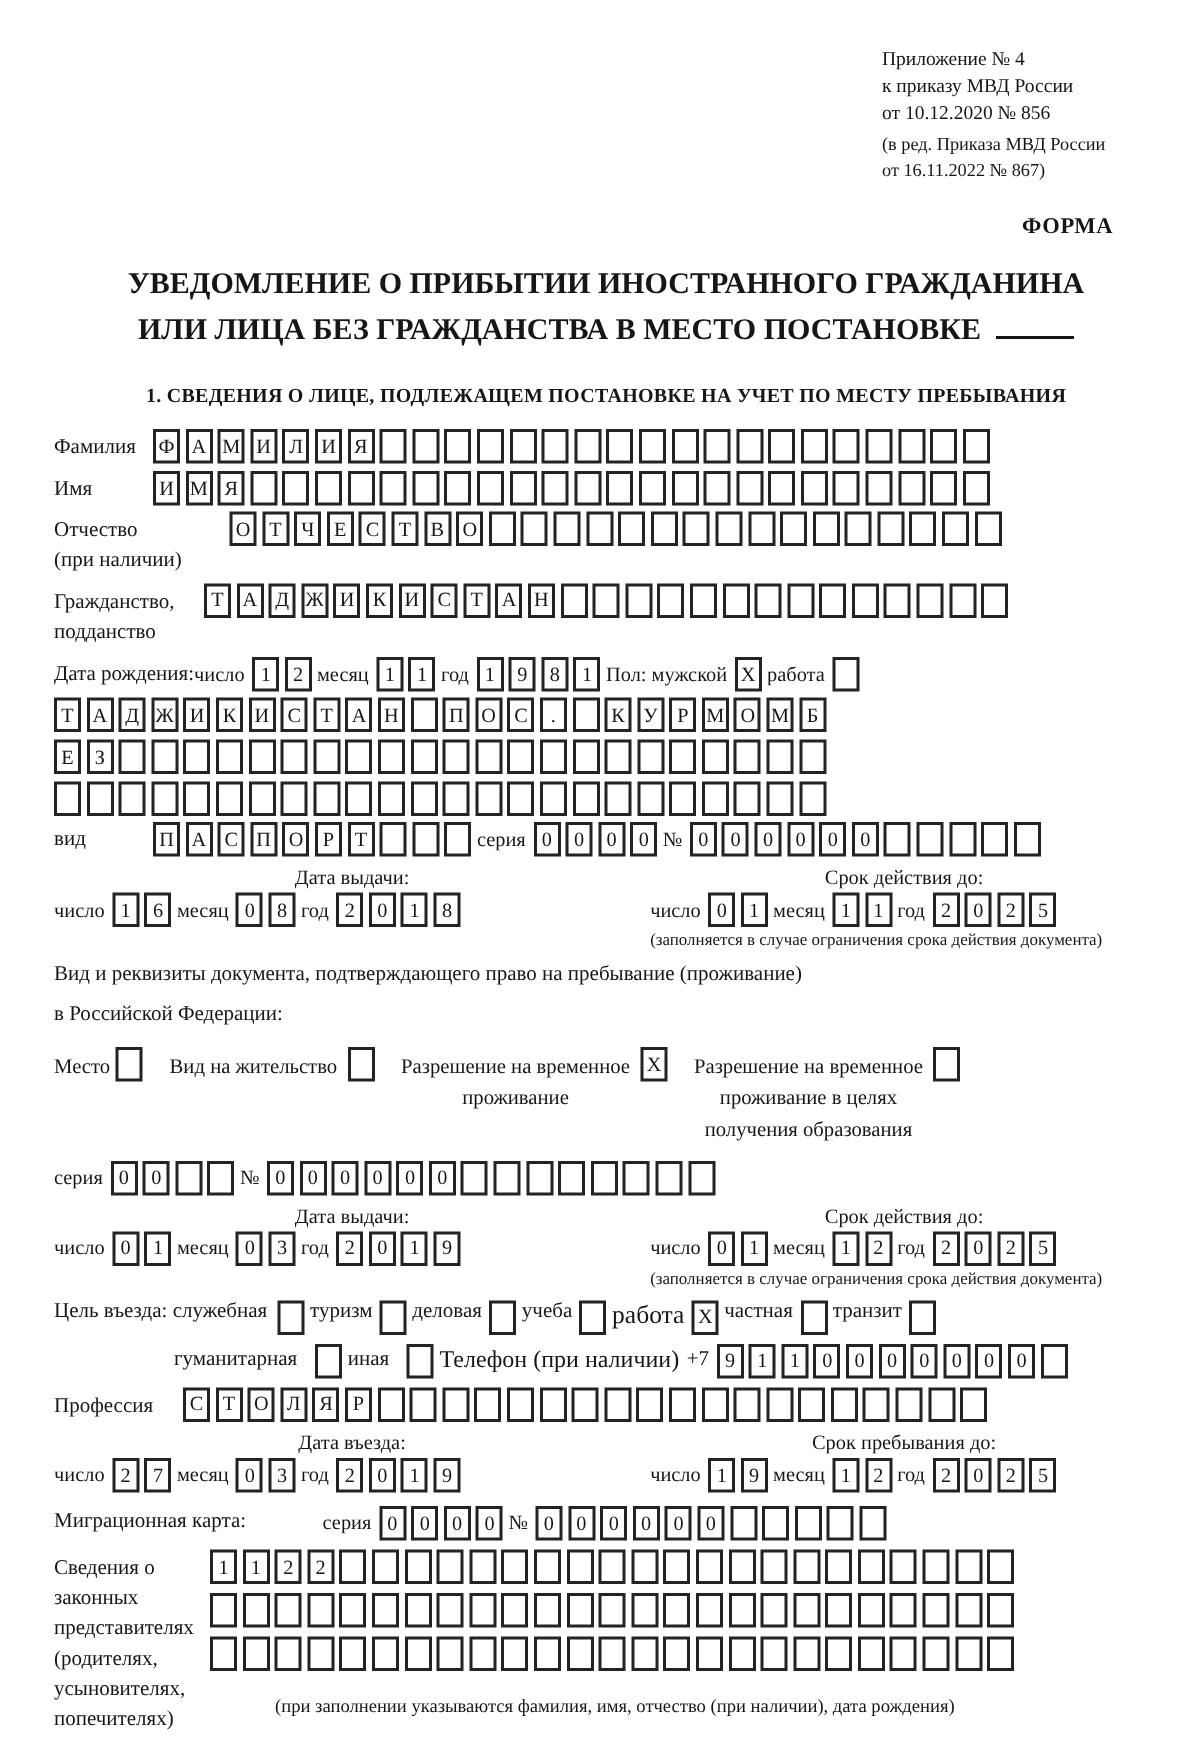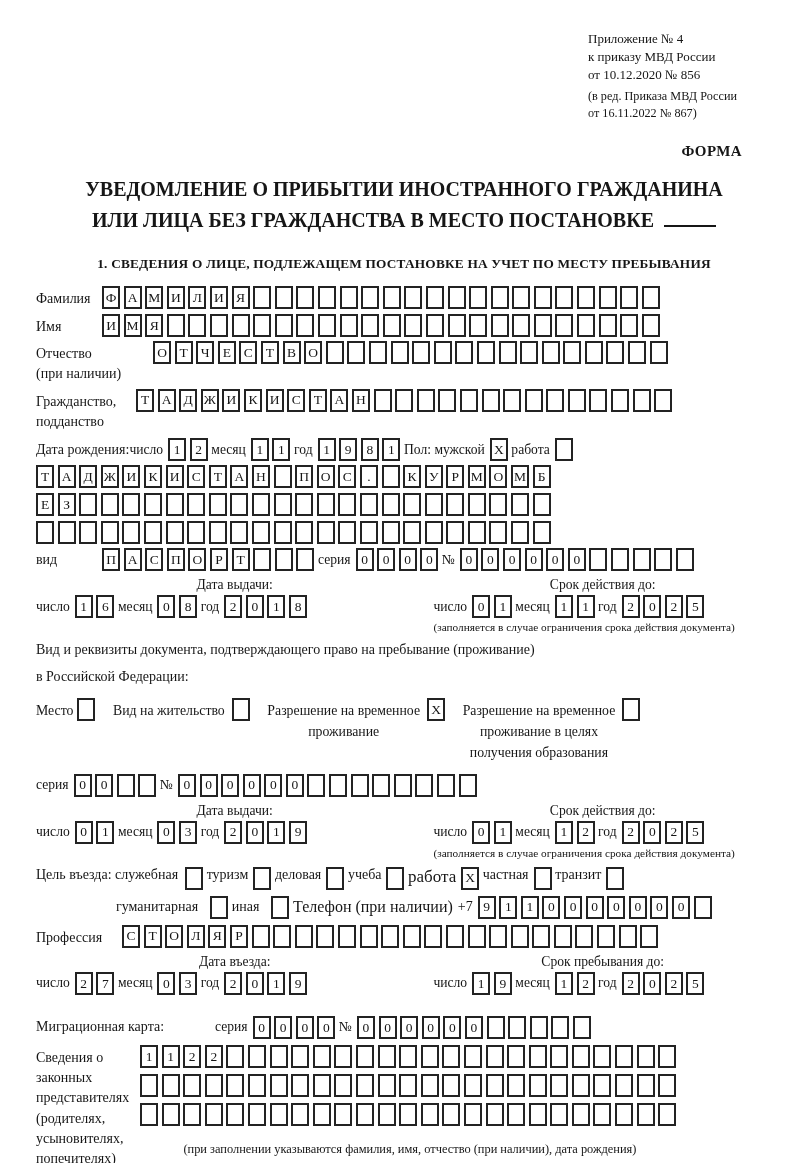--- a/index.html
+++ b/index.html
@@ -603,21 +603,21 @@
         <span class="cells">
             <span class="cb">2</span>
             <span class="cb">0</span>
             <span class="cb">2</span>
             <span class="cb">5</span>
           </span>
       </div>
     </div>
   </div>
 
-  <div class="row" style="align-items:center; margin-top:21px;">
+  <div class="row" style="align-items:center; margin-top:9px;">
     <span class="dlbl" style="font-size:14px;">Миграционная карта:</span>
     <span class="dlbl" style="font-size:13.6px; margin-left:46px;">серия</span>
     <span class="cells">
         <span class="cb">0</span>
         <span class="cb">0</span>
         <span class="cb">0</span>
         <span class="cb">0</span>
       </span>
     <span class="dlbl g8">№</span>
     <span class="cells">

